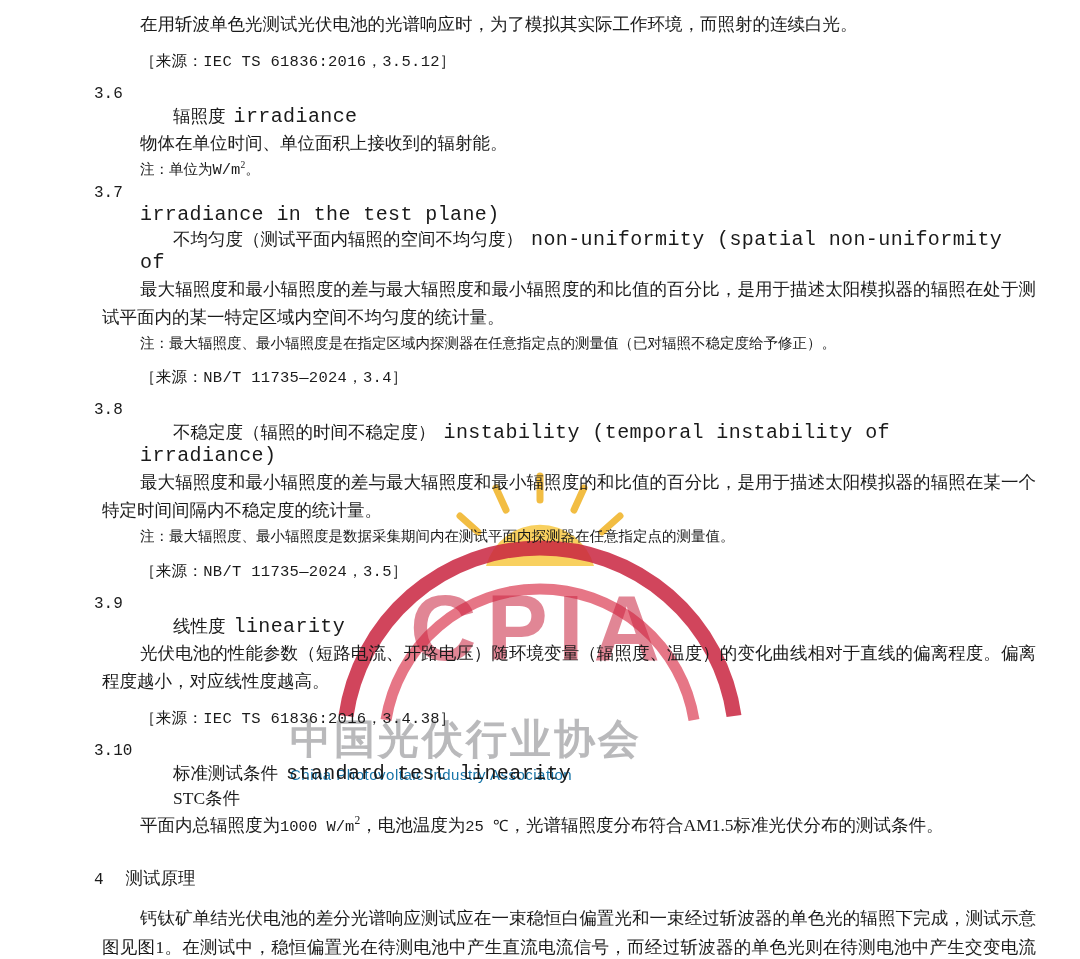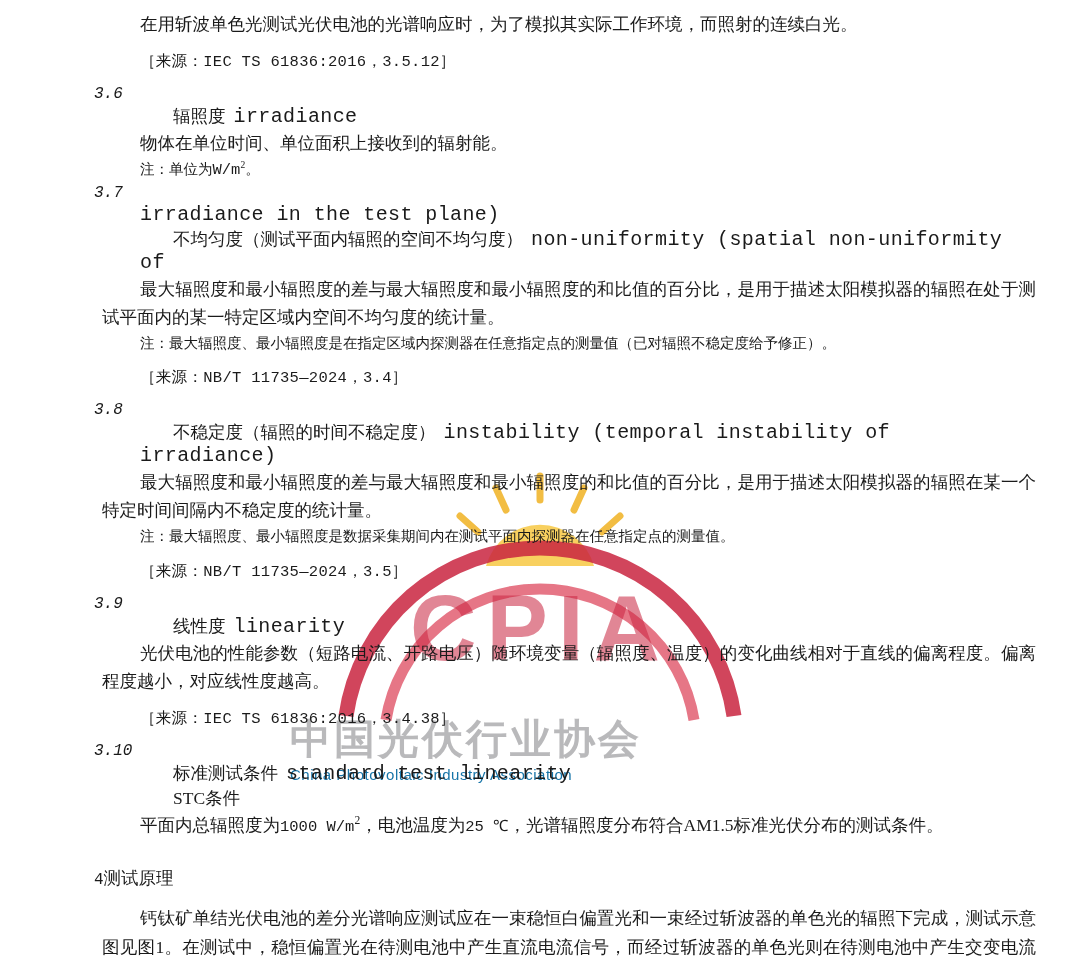--- a/index.html
+++ b/index.html
@@ -54,21 +54,20 @@
     z-index: 2;
     padding: 10px 44px 0 64px;
     box-sizing: border-box;
   }
 
   .clause-num {
     font-family: "Liberation Mono", monospace;
     font-size: 16px;
     margin: 2px 0 0 0;
     padding-left: 30px;
-    font-style: italic;
   }
   .term-line {
     padding-left: 76px;
     margin: 1px 0;
   }
   .term-cn {
     font-size: 17.5px;
     margin-left: 33px;
   }
   .term-en {
@@ -114,20 +113,21 @@
   .sec-head {
     padding-left: 30px;
     margin: 26px 0 14px 0;
     font-size: 17.5px;
   }
   .sec-head .sec-no {
     font-family: "Liberation Mono", monospace;
     font-size: 16px;
   }
   .sec-head .sec-title {
+    margin-left: 22px;
   }
   .first-para {
     padding-left: 38px;
     text-indent: 38px;
     font-size: 17.5px;
     line-height: 1.66;
     text-align: justify;
     margin: 0;
   }
   .tight { margin: 0; }

